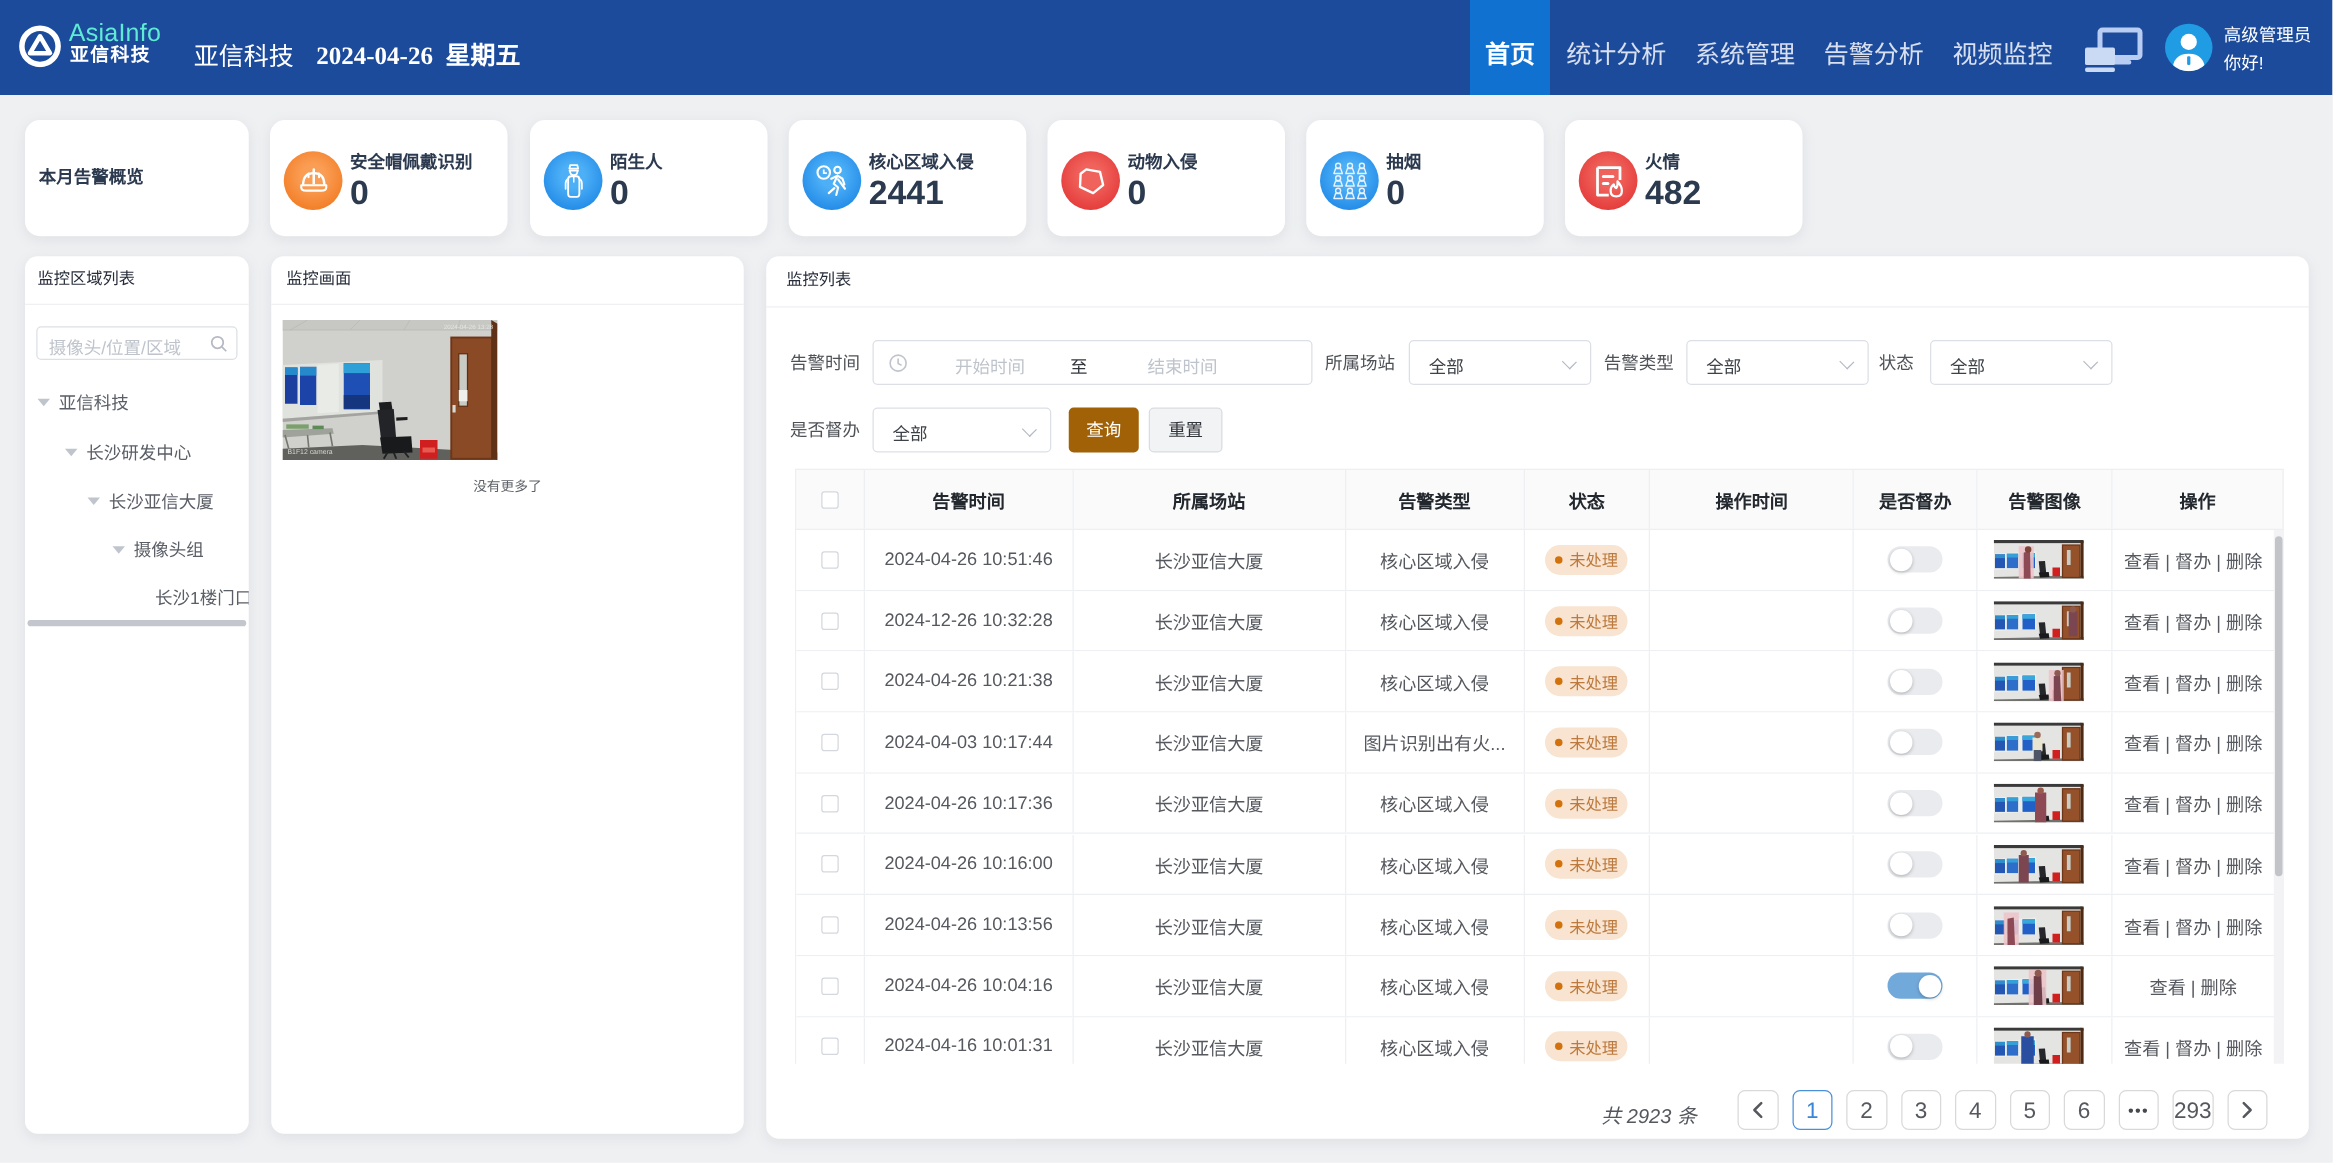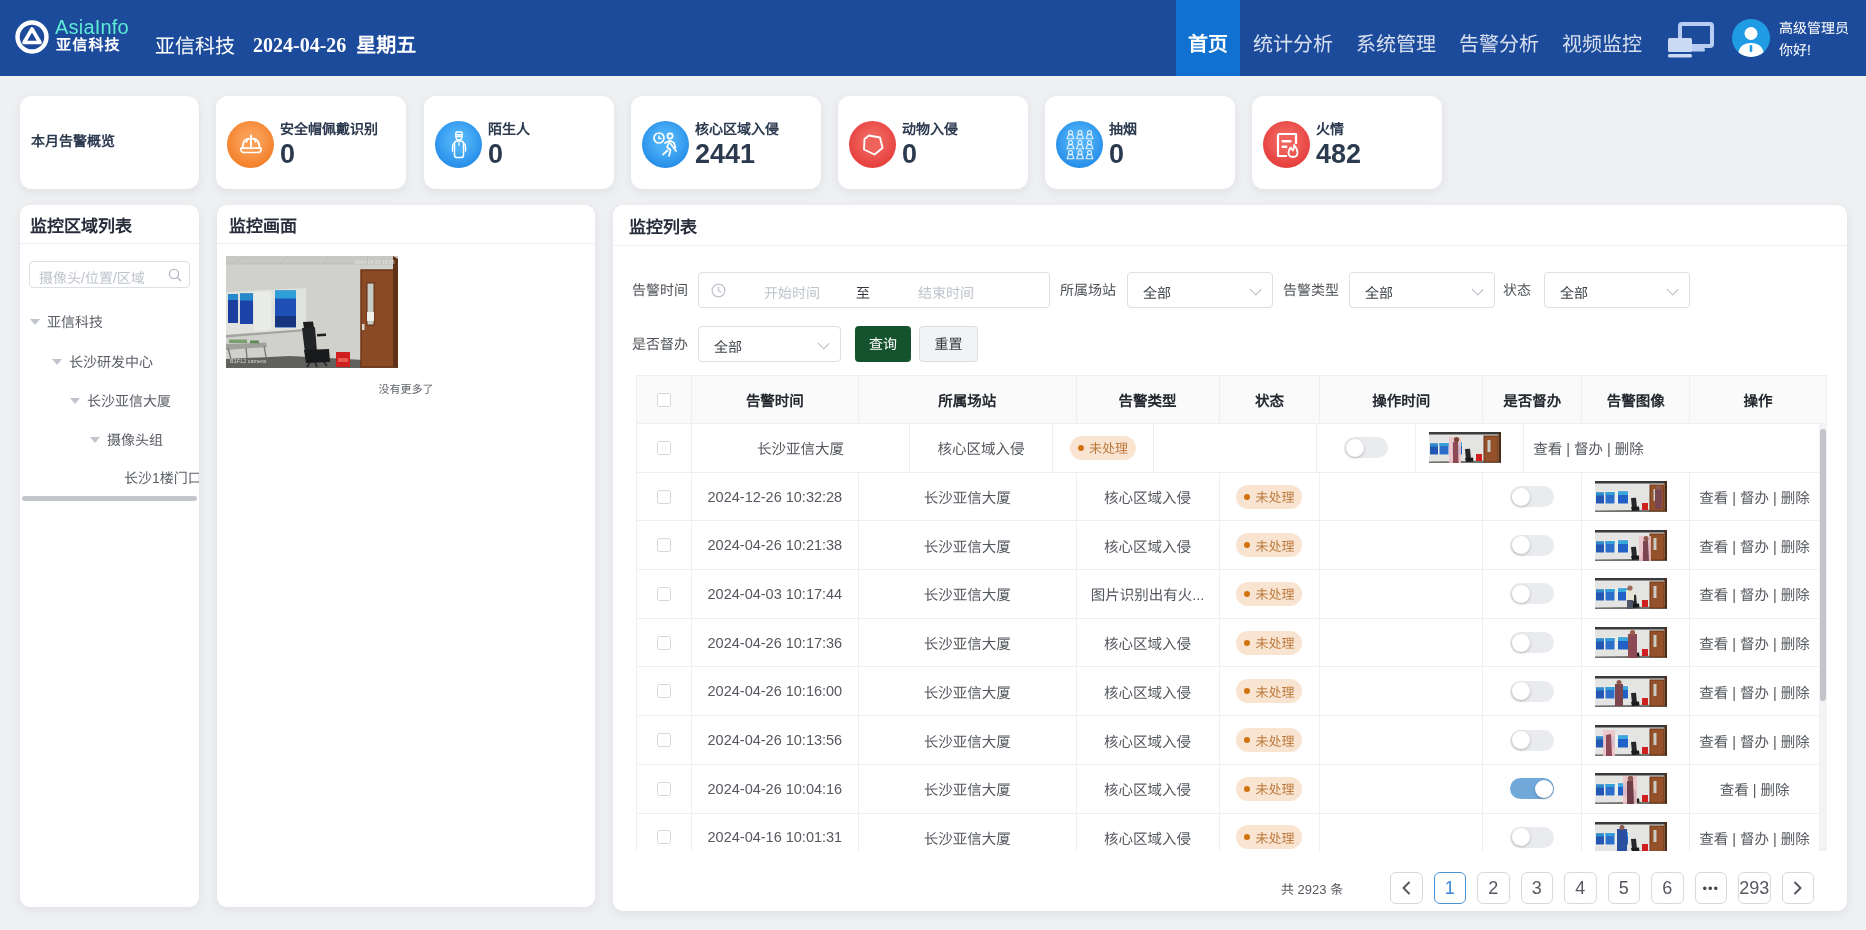--- a/index.html
+++ b/index.html
@@ -21,21 +21,21 @@
 
 .card { position:absolute; top:96px; height:93px; background:#fff; border-radius:12px; box-shadow:0 3px 10px rgba(120,125,140,0.13); }
 .card .ic { position:absolute; left:11px; top:25px; width:47px; height:47px; border-radius:50%; display:flex; align-items:center; justify-content:center;}
 .card .lb { position:absolute; left:64px; top:22px; font-size:14px; font-weight:bold; color:#2c3a4f; white-space:nowrap;}
 .card .num { position:absolute; left:64px; top:43px; font-size:27px; font-weight:bold; color:#2c3a4f; }
 .ic.org { background:radial-gradient(circle at 50% 42%,#fa9e55 25%,#f1771d 88%); }
 .ic.blu { background:radial-gradient(circle at 50% 42%,#4db0f7 25%,#1b84e4 88%); }
 .ic.red { background:radial-gradient(circle at 50% 42%,#f0635c 25%,#e23434 88%); }
 
 .panel { position:absolute; background:#fff; border-radius:10px; box-shadow:0 3px 10px rgba(120,125,140,0.13); }
-.ptitle { position:absolute; font-size:17px; font-weight:bold; color:#272d3a; }
+.ptitle { position:absolute; font-size:13px; font-weight:normal; color:#272d3a; }
 .pdiv { position:absolute; height:1px; background:#f0f0f2; }
 
 .tnode { position:absolute; height:20px; display:flex; align-items:center; }
 .caret { width:0; height:0; border-left:5px solid transparent; border-right:5px solid transparent; border-top:6px solid #c0c4cc; margin-right:7px; margin-top:1px;}
 .ttext { font-size:14px; color:#5a5e66; white-space:nowrap; }
 
 .flabel { position:absolute; font-size:14px; color:#4e5257; height:36px; line-height:36px; }
 .fbox { position:absolute; height:36px; border:1px solid #dcdfe6; border-radius:4px; background:#fff; font-size:14px; color:#3d4248; }
 .fbox .ph { color:#bfc4cc; }
 .fbox .chev { position:absolute; right:12px; top:14px; width:9px; height:9px; border-right:1.6px solid #b4b9c2; border-bottom:1.6px solid #b4b9c2; transform:rotate(45deg) scale(1,0.9); transform-origin:center; margin-top:-2px;}
@@ -280,41 +280,42 @@
 <div class="fbox" style="left:1544px;top:272px;width:146px;">
     <span style="position:absolute;left:15px;top:9px;">全部</span>
     <span class="chev"></span>
   </div>
 
 <div class="flabel" style="left:632px;top:326px;">是否督办</div>
 <div class="fbox" style="left:698px;top:326px;width:143px;">
     <span style="position:absolute;left:15px;top:9px;">全部</span>
     <span class="chev"></span>
   </div>
-<div class="btn" style="left:855px;top:326px;width:56px;background:#14532d;color:#fff;">查询</div>
+<div class="btn" style="left:855px;top:326px;width:56px;background:#a16207;color:#fff;">查询</div>
 <div class="btn" style="left:919px;top:326px;width:59px;background:#f2f3f5;border:1px solid #d9dce1;color:#33373d;line-height:34px;">重置</div>
 
 <div id="tblhead">
   <div class="hc" style="width:55px;">
       <span class="cbx"></span>
     </div>
   <div class="hc" style="width:167px;">告警时间</div>
   <div class="hc" style="width:218px;">所属场站</div>
   <div class="hc" style="width:143px;">告警类型</div>
   <div class="hc" style="width:101px;">状态</div>
   <div class="hc" style="width:163px;">操作时间</div>
   <div class="hc" style="width:99px;">是否督办</div>
   <div class="hc" style="width:108px;">告警图像</div>
   <div class="hc" style="width:136px;">操作</div>
 </div>
 <div id="tblbody">
     <div class="trow" style="top:0px;">
       <div class="tc" style="width:55px;">
         <span class="cbx"></span>
       </div>
+      <div class="tc" style="width:167px;">2024-04-26 10:51:46</div>
       <div class="tc" style="width:218px;">长沙亚信大厦</div>
       <div class="tc" style="width:143px;">核心区域入侵</div>
       <div class="tc" style="width:101px;">
         <span class="pill"><span class="dot"></span>未处理</span>
       </div>
       <div class="tc" style="width:163px;"></div>
       <div class="tc" style="width:99px;">
         <span class="tog">
           <span class="knob"></span>
         </span>
@@ -673,21 +674,21 @@
           <rect x="22" y="7" width="10" height="24" fill="#2b4fa0"></rect>
           <circle cx="27" cy="5.5" r="2.5" fill="#8d5a50"></circle>
         </svg>
       </div>
       <div class="tc links" style="width:136px;">查看 | 督办 | 删除</div>
     </div>
   </div>
 <div class="abs" style="left:1819px;top:424px;width:8px;height:427px;background:#f3f3f5;"></div>
 <div class="abs" style="left:1820px;top:429px;width:6px;height:272px;border-radius:3px;background:#c2c4c9;"></div>
 
-<div class="abs" style="left:1281px;top:879px;font-size:13px;color:#55585e;">共 2923 条</div>
+<div class="abs" style="left:1281px;top:879px;font-size:16px;color:#55585e;font-style:italic;">共 2923 条</div>
 <div class="abs" style="left:1390px;top:872px;display:flex;gap:11px;">
   <div class="pgbox">
       <svg width="10" height="14" viewBox="0 0 10 14">
         <path d="M8 1.5 L2.5 7 L8 12.5" fill="none" stroke="#55585e" stroke-width="2" stroke-linecap="round" stroke-linejoin="round"></path>
       </svg>
     </div>
   <div class="pgbox cur">1</div>
   <div class="pgbox">2</div>
   <div class="pgbox">3</div>
   <div class="pgbox">4</div>

